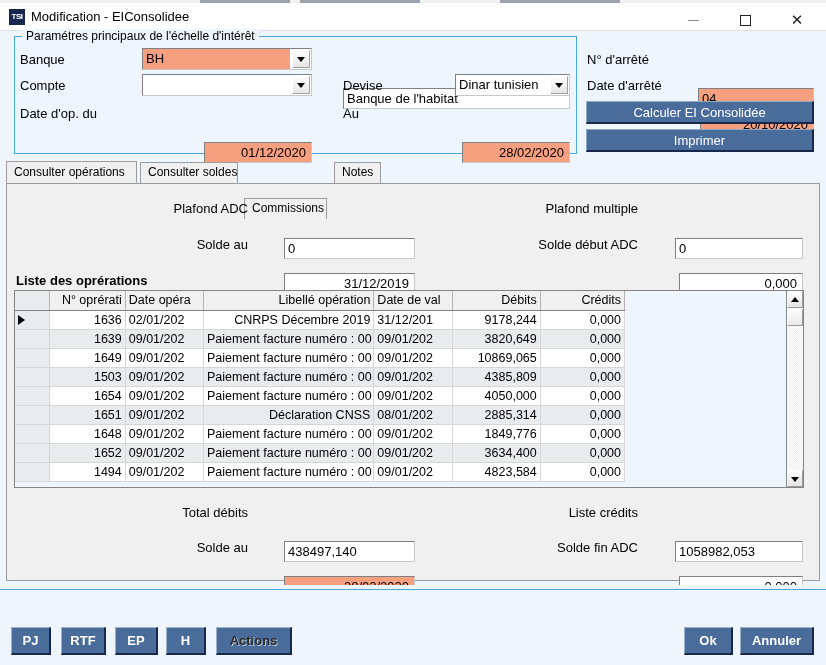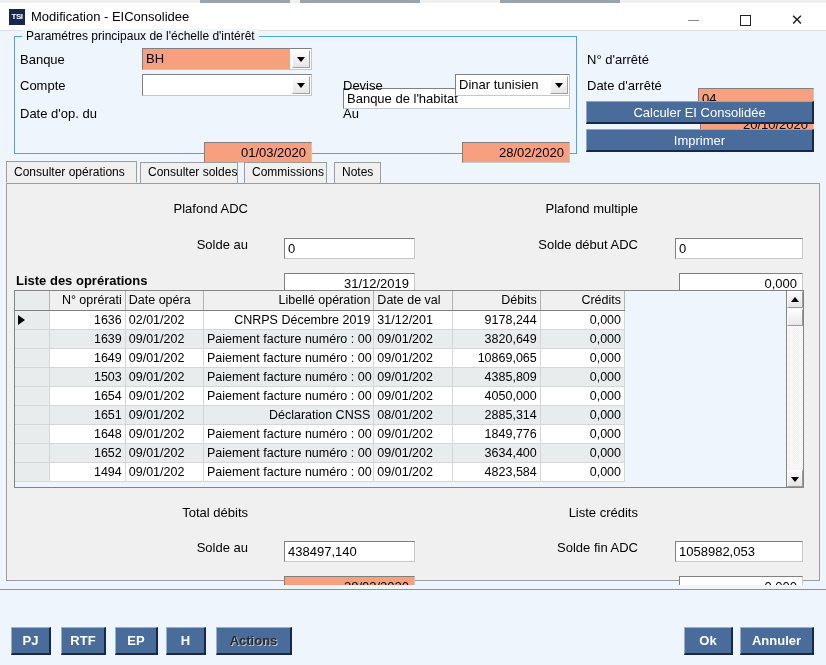--- a/index.html
+++ b/index.html
@@ -351,40 +351,40 @@
     <div class="combo-btn"></div>
   </div>
 
   <div class="lbl" style="left:343px; top:78px;">Devise</div>
   <div class="combo" style="left:455px; top:74px; width:115px;">
     <div class="combo-val">Dinar tunisien</div>
     <div class="combo-btn"></div>
   </div>
 
   <div class="lbl" style="left:20px; top:106px;">Date d'op. du</div>
-  <div class="fld orange right" style="left:204px; top:102px; width:108px;">01/03/2020</div>
+  <div class="fld orange right" style="left:204px; top:102px; width:108px;">01/12/2020</div>
 
   <div class="lbl" style="left:343px; top:106px;">Au</div>
   <div class="fld orange right" style="left:462px; top:102px; width:108px;">28/02/2020</div>
 
   <div class="lbl" style="left:587px; top:52px;">N° d'arrêté</div>
   <div class="fld orange" style="left:698px; top:48px; width:116px;">04</div>
 
   <div class="lbl" style="left:587px; top:78px;">Date d'arrêté</div>
   <div class="fld orange right" style="left:700px; top:74px; width:114px;">20/10/2020</div>
 
   <div class="bluebtn" style="left:586px; top:129px; width:228px; height:23px; line-height:21px;">Imprimer</div>
   <div class="bluebtn" style="left:586px; top:101px; width:228px; height:23px; line-height:21px;">Calculer EI Consolidée</div>
 
   <div class="tabpage"></div>
 
   <div class="tabstrip">
     <div class="tab active" style="left:0px; width:131px;">Consulter opérations</div>
     <div class="tab" style="left:134px; width:98px;">Consulter soldes</div>
-    <div class="tab" style="left:238px; width:83px;">Commissions</div>
+    <div class="tab" style="left:238px; width:83px;margin-top:36px;">Commissions</div>
     <div class="tab" style="left:328px; width:47px;">Notes</div>
   </div>
 
   <div class="lbl lbl-r" style="left:100px; top:201px; width:148px;">Plafond ADC</div>
   <div class="fld" style="left:284px; top:198px; width:131px;">0</div>
 
   <div class="lbl lbl-r" style="left:100px; top:237px; width:148px;">Solde au</div>
   <div class="fld right" style="left:284px; top:233px; width:131px;">31/12/2019</div>
 
   <div class="lbl lbl-r" style="left:480px; top:201px; width:158px;">Plafond multiple</div>

